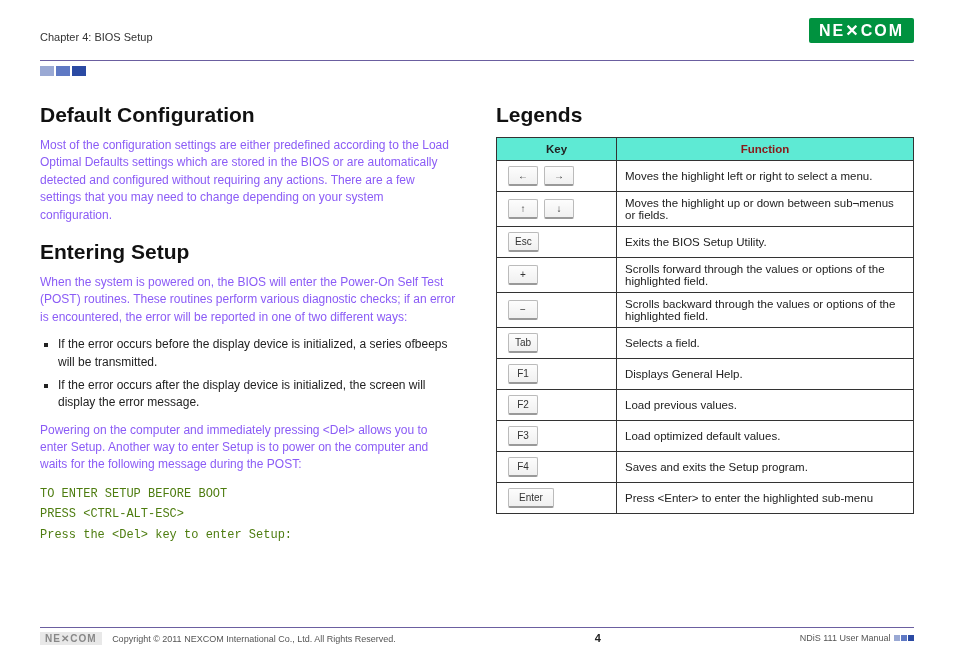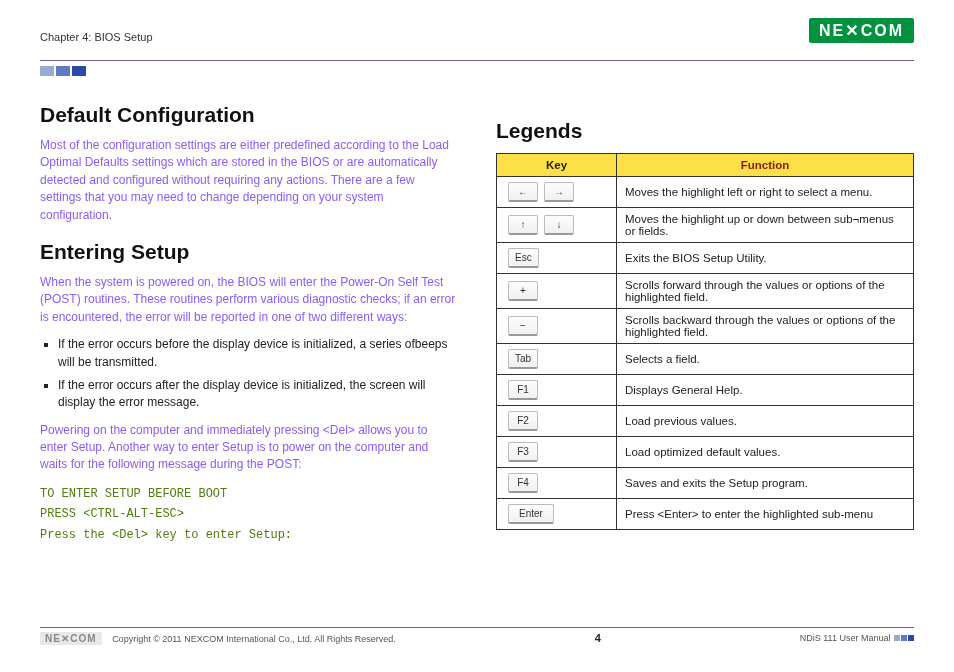--- a/index.html
+++ b/index.html
@@ -33,42 +33,41 @@
     align-items: center;
   }
   .tabs { margin-top: 4px; }
   .tabs span { display:inline-block; width:14px; height:10px; margin-right:2px; }
   .tab1{background:#9aa9d4;} .tab2{background:#5f79c4;} .tab3{background:#2b4aa3;}
 
   .columns {
     display: flex;
     gap: 38px;
     margin-top: 24px;
-    align-items: center;
   }
   .col { flex: 1; }
   h1 { font-size: 21px; font-weight: bold; margin-bottom: 10px; color:#111; }
   h1.mt { margin-top: 16px; }
   p { font-size: 12px; line-height: 1.45; margin-bottom: 10px; color:#8b5cf6; }
   ul { margin: 0 0 10px 18px; }
   li { font-size: 12px; line-height: 1.45; margin-bottom: 6px; list-style-type: square; }
   .mono { font-family: "Courier New", monospace; font-size: 12px; line-height: 1.7; color:#4d7c0f; }
 
   table.legend {
     width: 100%;
     border-collapse: collapse;
     font-size: 11.5px;
   }
   table.legend th, table.legend td {
     border: 1px solid #333;
     padding: 5px 8px;
     vertical-align: middle;
     text-align: left;
   }
-  table.legend th { text-align: center; font-weight: bold; background:#fde047; }
+  table.legend th { text-align: center; font-weight: bold; background:#5eead4; }
   table.legend th.func { color: #8a1a1a; }
   .keycell { text-align: center; white-space: nowrap; width:120px; }
   .kbtn {
     display: inline-block;
     min-width: 30px;
     padding: 3px 6px;
     margin: 0 3px;
     background: linear-gradient(#fdfdfd,#f0f0f0);
     border: 1px solid #bbb;
     border-bottom: 2px solid #999;

